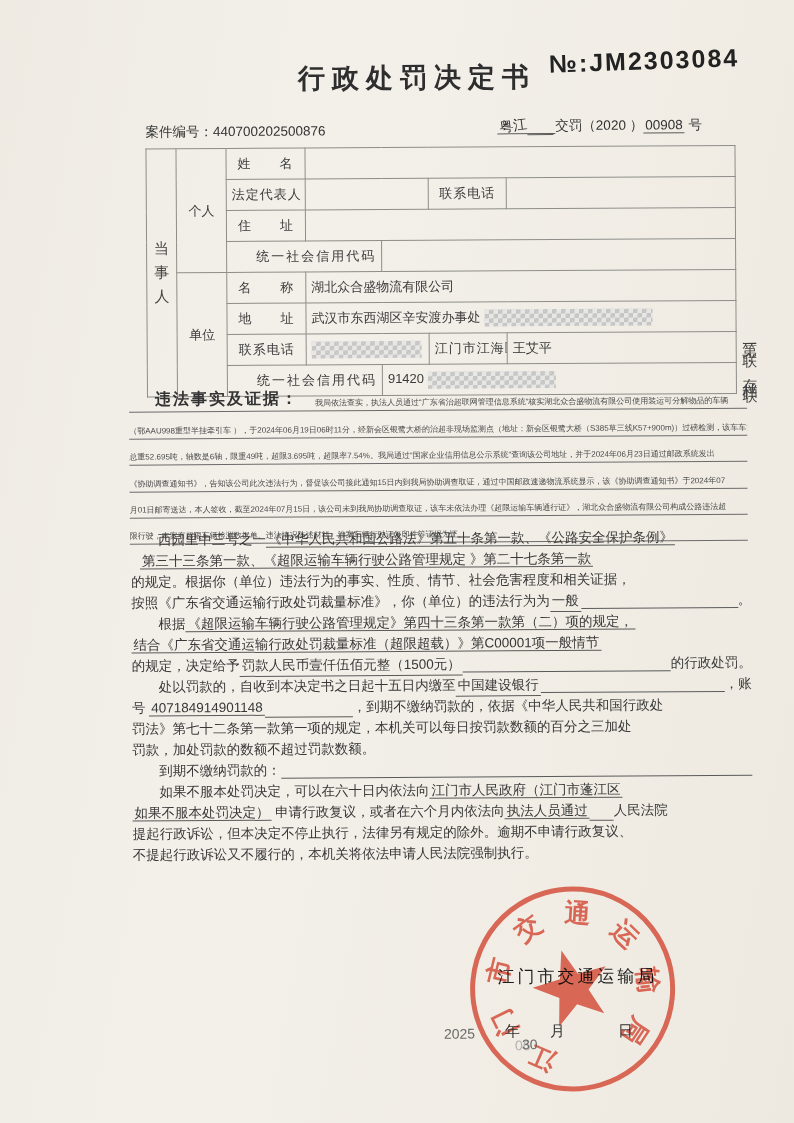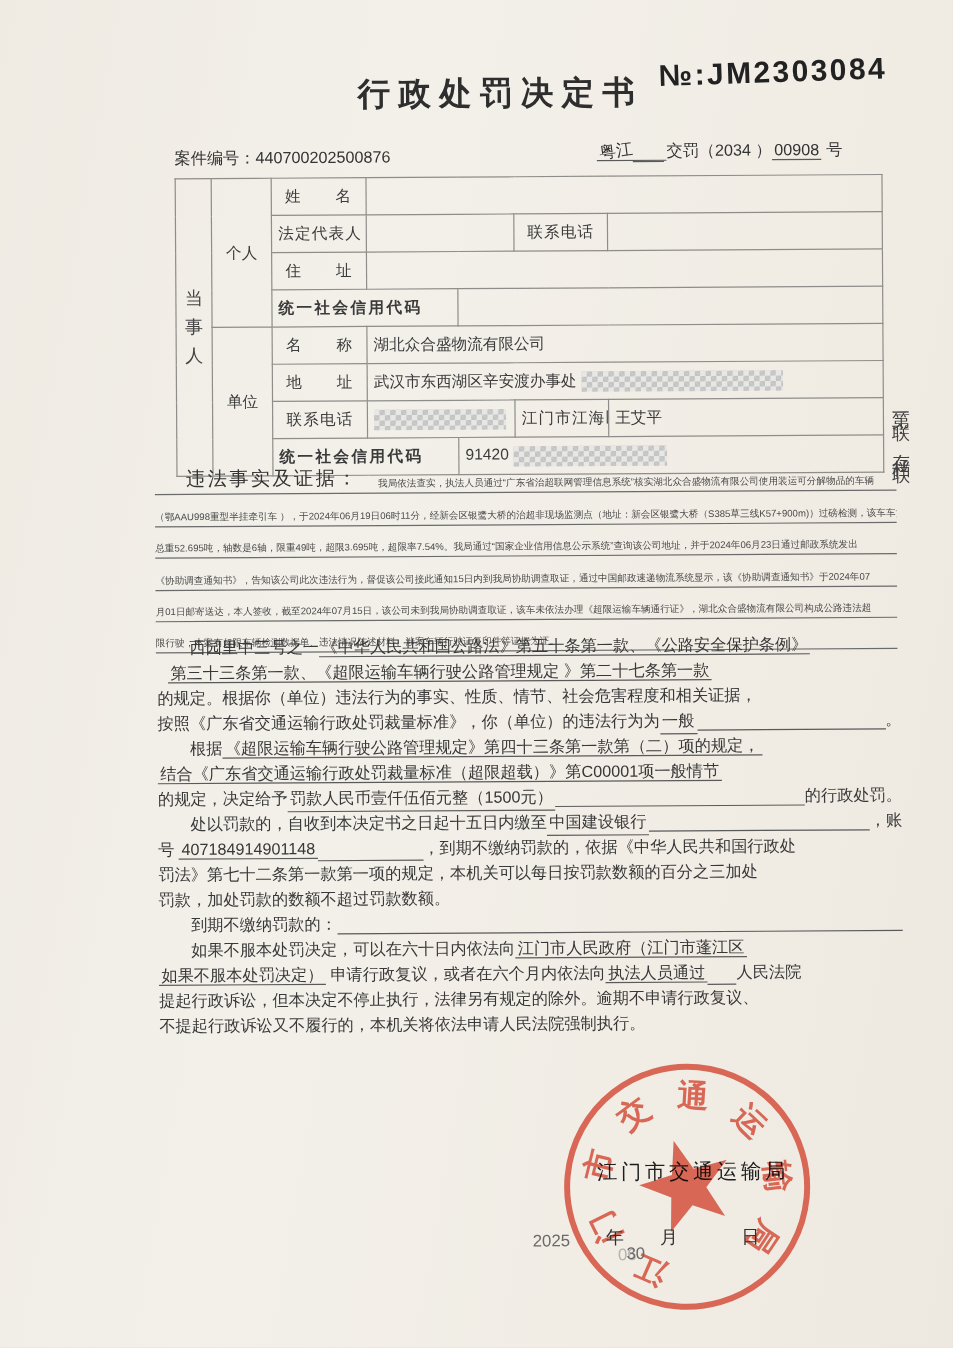--- a/index.html
+++ b/index.html
@@ -20,21 +20,21 @@
   .u{border-bottom:1px solid #5a5a5a;padding:0 2px;}
   .blank{display:inline-block;border-bottom:1px solid #5a5a5a;height:14px;vertical-align:bottom;}
   
   table.party{border-collapse:collapse;table-layout:fixed;width:589px;}
   table.party td{border:1px solid #8e8d89;font-size:13px;color:#3b3b3b;
                  padding:1px 5px;height:28px;overflow:hidden;white-space:nowrap;}
   td.side{text-align:center;vertical-align:middle;}
   td.side .vstack{display:flex;flex-direction:column;align-items:center;gap:5px;font-size:15px;color:#444;}
   td.grp{text-align:center;font-size:14px;color:#3e3e3e;}
   td.lbl{text-align:center;letter-spacing:1px;}
-  td.lbl2{text-align:left;padding-left:14px;letter-spacing:2px;font-weight:bold;}
+  td.lbl2{text-align:right;padding-left:14px;letter-spacing:2px;}
   td.val{text-align:left;}
   .mosaic{display:inline-block;vertical-align:middle;height:17px;
     background-image:
       linear-gradient(45deg,#bdbdbd 25%,transparent 25%,transparent 75%,#bdbdbd 75%),
       linear-gradient(45deg,#bdbdbd 25%,#e6e6e6 25%,#e6e6e6 75%,#bdbdbd 75%);
     background-size:9px 9px;background-position:0 0,4.5px 4.5px;opacity:.85;}
   .copylabel{writing-mode:vertical-rl;font-size:15px;letter-spacing:5px;color:#3f3f3f;}
   
   .factslabel{font-size:16px;letter-spacing:2px;color:#333;font-weight:500;}
   .facts{width:618px;font-size:8px;color:#4a4a4a;}
@@ -61,21 +61,21 @@
 <body>
 
 <div class="page">
   <div class="tilt">
 
     <div class="abs title" style="left:301px;top:60px;">行政处罚决定书</div>
     <div class="abs docnum" style="left:552px;top:48px;">№:JM2303084</div>
 
     <div class="abs caseline" style="left:148px;top:122px;">案件编号：440700202500876</div>
     <div class="abs refline" style="left:500px;top:118px;">
-      <span class="u"><span class="hand">粤江</span><span class="blank" style="width:26px;"></span></span><span>交罚（2034 ）</span><span class="u">00908</span>
+      <span class="u"><span class="hand">粤江</span><span class="blank" style="width:26px;"></span></span><span>交罚（2020 ）</span><span class="u">00908</span>
       <span>号</span>
     </div>
 
     <table class="party abs" style="left:148px;top:147px;">
       <colgroup>
         <col style="width:30px">
           <col style="width:50px">
           <col style="width:79px">
         <col style="width:76px">
           <col style="width:47px">
@@ -134,21 +134,21 @@
         <td class="val" colspan="3">
           <span>91420</span>
           <span class="mosaic" style="width:128px;"></span>
         </td>
       </tr>
     </tbody>
       </table>
 
     <div class="abs copylabel" style="left:741px;top:333px;">第一联：存档联</div>
 
-    <div class="abs factslabel" style="left:156px;top:388px;">违法事实及证据：</div>
+    <div class="abs factslabel" style="left:156px;top:388px;font-weight:bold;">违法事实及证据：</div>
     <div class="abs facts" style="left:130px;top:385px;">
       <div class="fline first">我局依法查实，执法人员通过“广东省治超联网管理信息系统”核实湖北众合盛物流有限公司使用装运可分解物品的车辆</div>
       <div class="fline">（鄂AAU998重型半挂牵引车 ），于2024年06月19日06时11分，经新会区银鹭大桥的治超非现场监测点（地址：新会区银鹭大桥（S385草三线K57+900m)）过磅检测，该车车货</div>
       <div class="fline">总重52.695吨，轴数是6轴，限重49吨，超限3.695吨，超限率7.54%。我局通过“国家企业信用信息公示系统”查询该公司地址，并于2024年06月23日通过邮政系统发出</div>
       <div class="fline">《协助调查通知书》，告知该公司此次违法行为，督促该公司接此通知15日内到我局协助调查取证，通过中国邮政速递物流系统显示，该《协助调查通知书》于2024年07</div>
       <div class="fline">月01日邮寄送达，本人签收，截至2024年07月15日，该公司未到我局协助调查取证，该车未依法办理《超限运输车辆通行证》，湖北众合盛物流有限公司构成公路违法超</div>
       <div class="fline">限行驶，本案有超限车辆检测数据单、违法情况陈述材料、涉案车辆行驶证复印件等证据为证。</div>
     </div>
 
     <div class="abs bodytext" style="left:131px;top:529px;">

